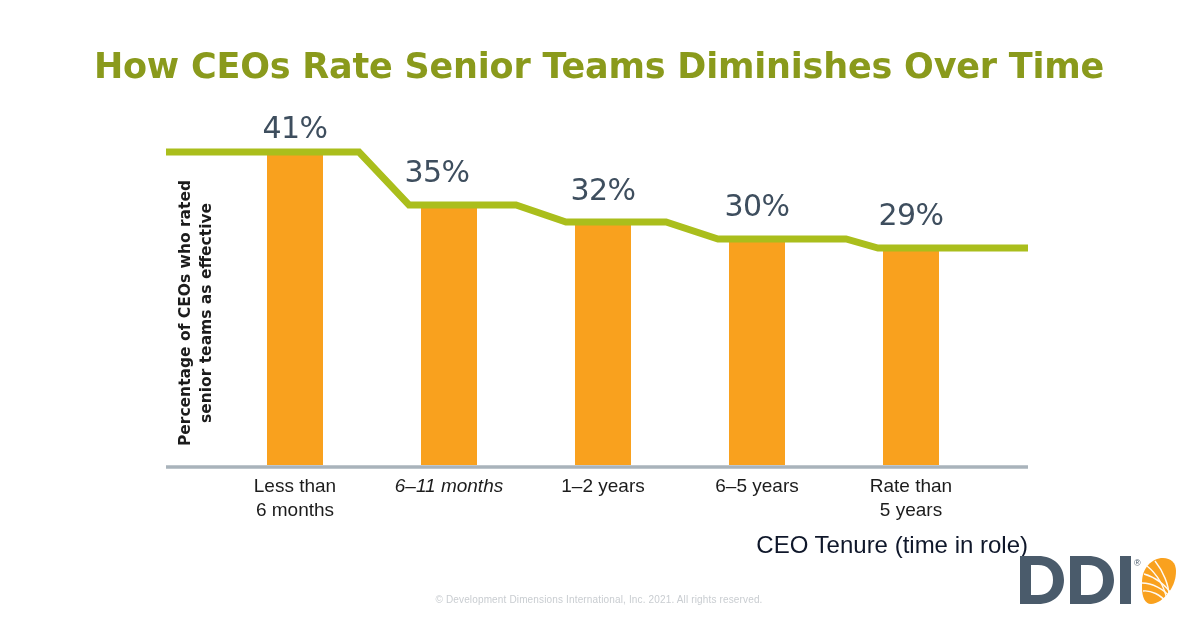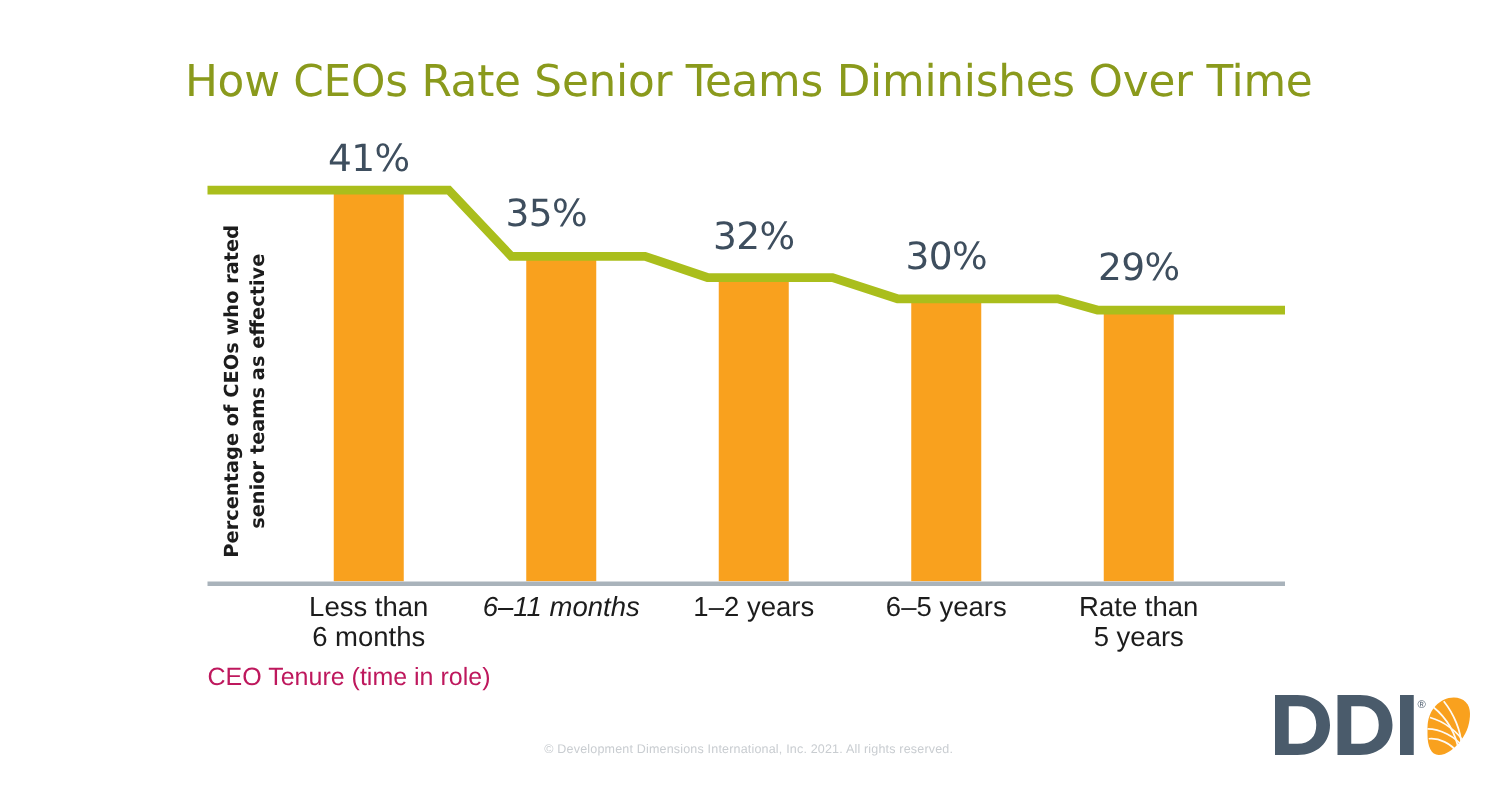--- a/index.html
+++ b/index.html
@@ -24,21 +24,21 @@
   }
 
   
   #chart-title {
     position: absolute;
     left: 0;
     top: 46px;
     width: 1198px;
     text-align: center;
     font-size: 35px;
-    font-weight: normal;
+    font-weight: bold;
     letter-spacing: -0.2px;
     color: #8a9a1c;
     font-family: "DejaVu Sans", sans-serif;
     white-space: nowrap;
   }
 
   
   #plot-area {
     position: absolute;
     left: 166px;
@@ -91,36 +91,36 @@
     font-family: "DejaVu Sans", sans-serif;
     white-space: nowrap;
     letter-spacing: -0.5px;
   }
 
   
   .cat-label {
     position: absolute;
     top: 474px;
     text-align: center;
-    font-size: 22px;
+    font-size: 19px;
     color: #1c1c1c;
     line-height: 24px;
     font-family: "Liberation Sans", sans-serif;
   }
   .cat-label .catline { display: block; white-space: nowrap; }
 
   
   #x-axis-title {
     position: absolute;
     left: 166px;
     top: 531px;
     width: 862px;
-    text-align: left;
-    font-size: 20px;
-    color: #be185d;
+    text-align: right;
+    font-size: 24px;
+    color: #0f172a;
     font-family: "Liberation Sans", sans-serif;
     white-space: nowrap;
   }
 
   
   #copyright {
     position: absolute;
     left: 0;
     top: 594px;
     width: 1198px;

